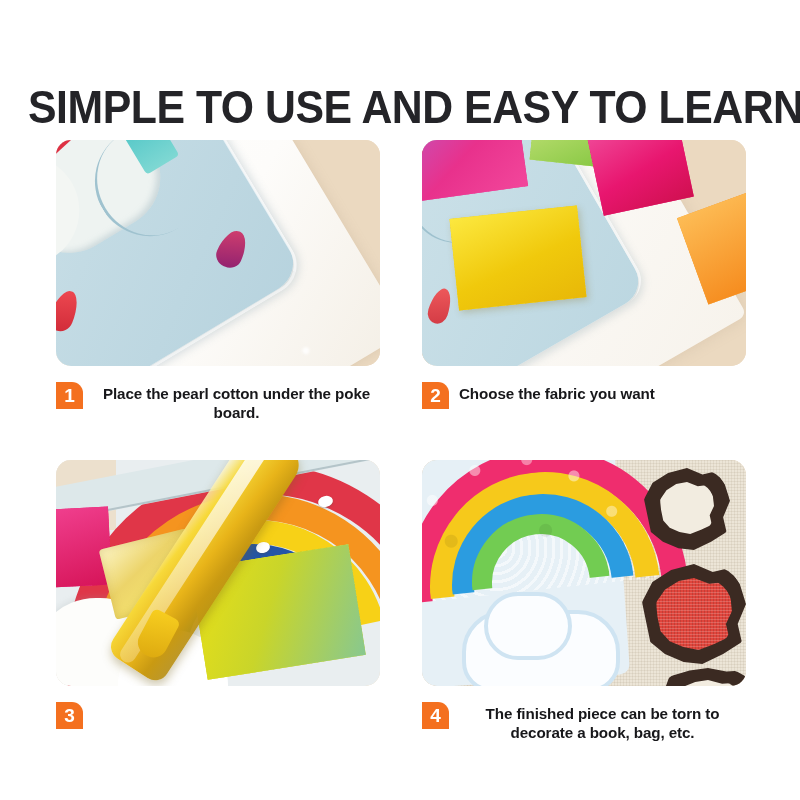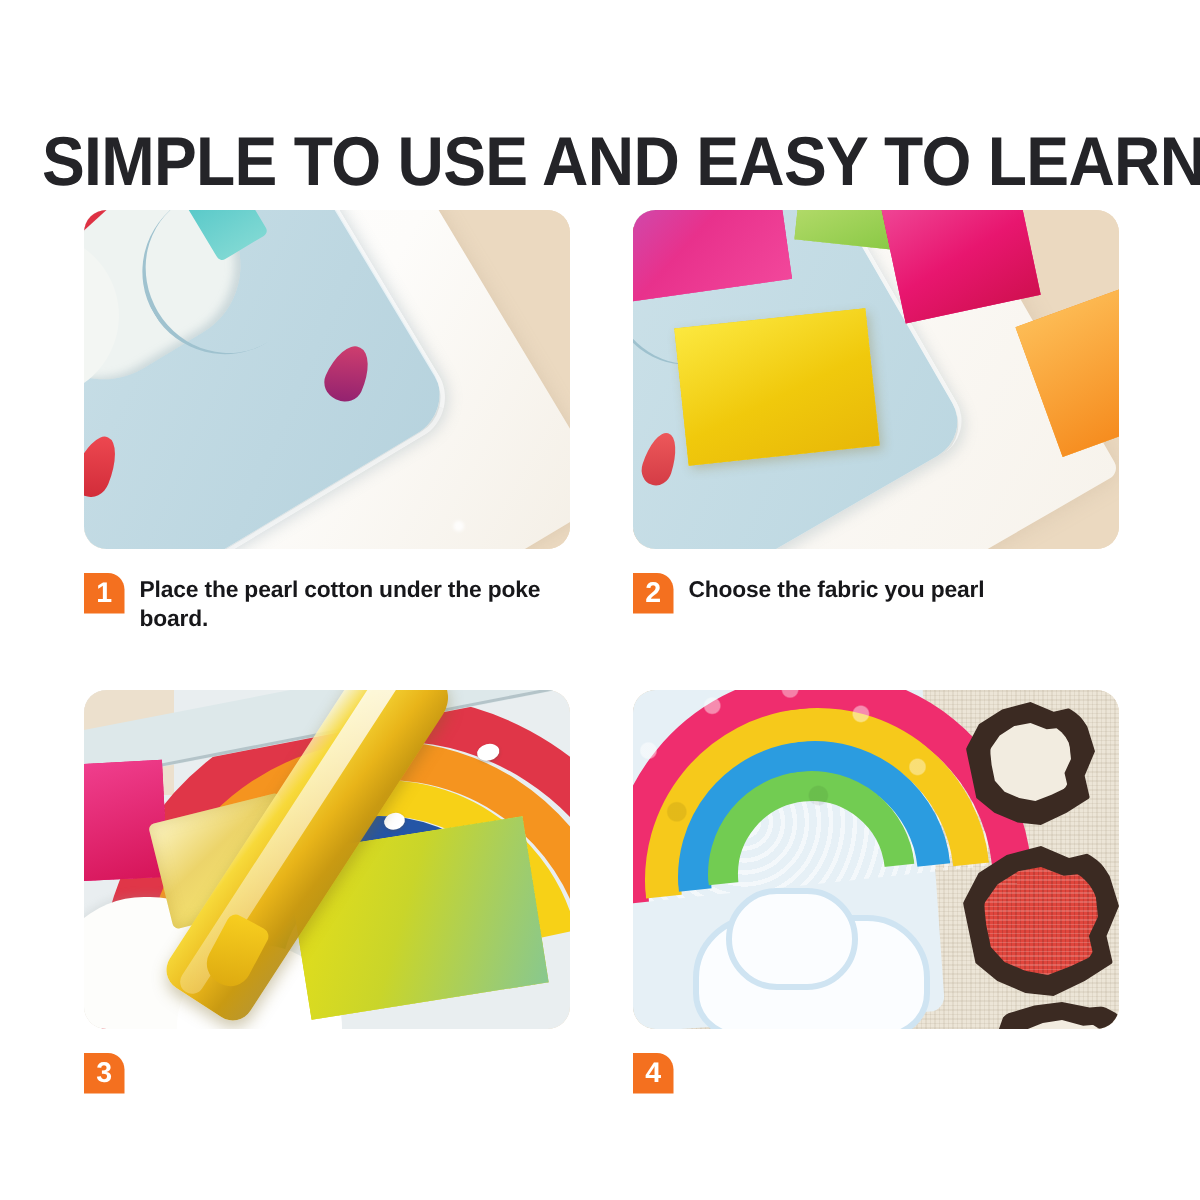--- a/index.html
+++ b/index.html
@@ -79,20 +79,21 @@
   }
   .caption-text {
     font-family: "Liberation Sans", sans-serif;
     font-size: 15.2px;
     font-weight: bold;
     line-height: 19px;
     color: #17171a;
     letter-spacing: -0.1px;
     padding-top: 2px;
     max-width: 290px;
+    text-align: center;
   }
 
   
   .p1-bg { inset: 0; background: #EBD9C0; }
   .p1-cotton {
     left: -40px; top: -30px; width: 330px; height: 330px;
     background: linear-gradient(150deg,#ffffff 0%,#fdfcfa 55%,#f4efe6 100%);
     transform: rotate(-31deg);
     box-shadow: 0 0 12px rgba(180,160,135,.28);
     border-radius: 6px;
@@ -517,21 +518,21 @@
       <div class="p2-red-bit"></div>
       <div class="p2-drop"></div>
       <div class="p2-f-pink"></div>
       <div class="p2-f-green"></div>
       <div class="p2-f-magenta"></div>
       <div class="p2-f-orange"></div>
       <div class="p2-f-yellow"></div>
     </div>
     <div class="caption-row">
       <div class="badge">2</div>
-      <div class="caption-text">Choose the fabric you pearl</div>
+      <div class="caption-text">Choose the fabric you want</div>
     </div>
   </div>
 
   <div class="step-cell">
     <div class="photo">
       <div class="p3-bg"></div>
       <div class="p3-beige"></div>
       <div class="p3-arc-red"></div>
       <div class="p3-arc-orange"></div>
       <div class="p3-arc-yellow"></div>
@@ -570,16 +571,17 @@
       <div class="p4-cloud-b"></div>
       <div class="flower-outline"></div>
       <div class="flower-outline-in"></div>
       <div class="flower-red"></div>
       <div class="flower-red-in"></div>
       <div class="flower-bottom"></div>
       <div class="flower-bottom-in"></div>
     </div>
     <div class="caption-row">
       <div class="badge">4</div>
+      <div class="caption-text">The finished piece can be torn to decorate a book, bag, etc.</div>
     </div>
   </div>
 
 </div>
 
 </body></html>

